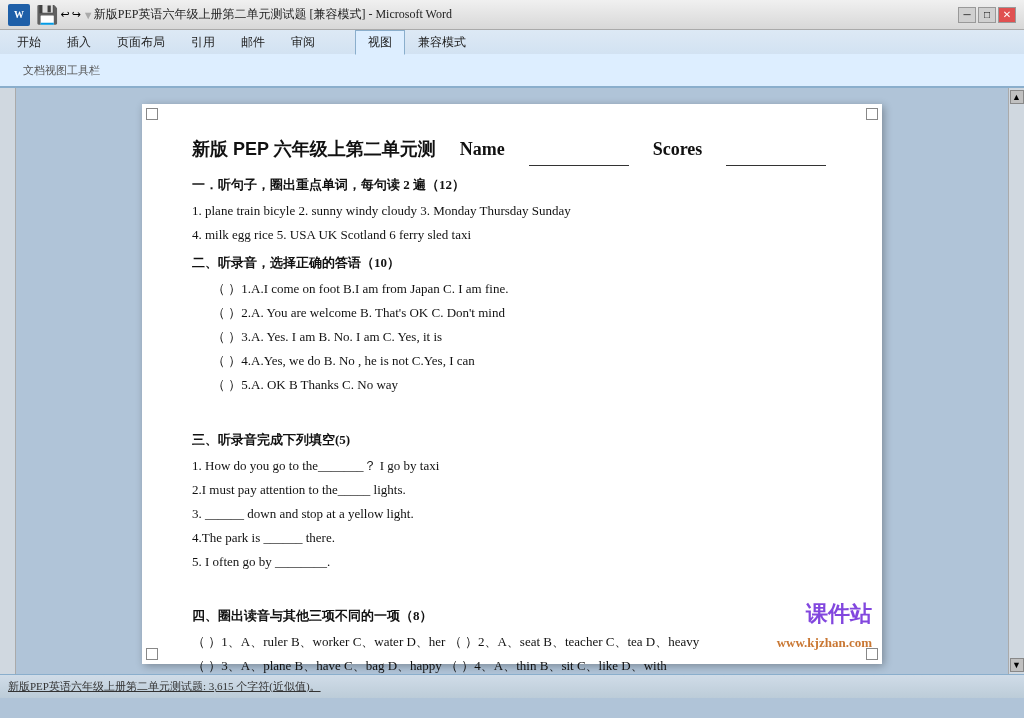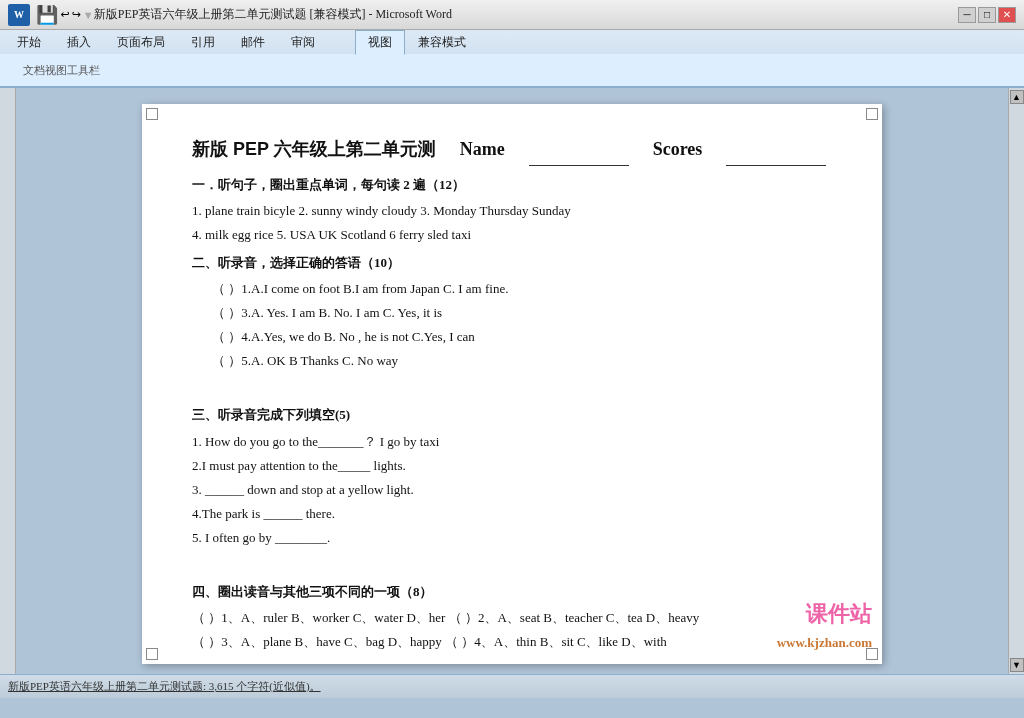--- a/index.html
+++ b/index.html
@@ -110,21 +110,21 @@
     .line { margin: 2px 0; }
     .indent { margin-left: 20px; }
     p { margin: 1px 0; }
     .watermark {
       position: absolute;
       bottom: 10px;
       right: 10px;
       text-align: right;
       opacity: 0.85;
     }
-    .watermark-top { font-size: 22px; font-weight: bold; color: #ec4899; font-family: 'SimHei', sans-serif; }
+    .watermark-top { font-size: 22px; font-weight: bold; color: #6d28d9; font-family: 'SimHei', sans-serif; }
     .watermark-bottom { font-size: 13px; color: #c06010; font-weight: bold; }
 
     
     .status-bar {
       height: 24px;
       background: linear-gradient(to bottom, #d0dce8, #bcccd8);
       border-top: 1px solid #8aaecc;
       display: flex;
       align-items: center;
       padding: 0 8px;
@@ -225,20 +225,21 @@
           <span>Scores</span>
           <span class="underline-field">&nbsp;&nbsp;&nbsp;&nbsp;&nbsp;&nbsp;&nbsp;&nbsp;&nbsp;&nbsp;&nbsp;&nbsp;</span>
         </div>
 
         <p class="section">一．听句子，圈出重点单词，每句读 2 遍（12）</p>
         <p class="line">1.  plane    train    bicyle                2.   sunny    windy   cloudy     3. Monday   Thursday   Sunday</p>
         <p class="line">4.  milk     egg      rice                 5.   USA   UK   Scotland        6 ferry    sled     taxi</p>
 
         <p class="section" style="margin-top:6px;">二、听录音，选择正确的答语（10）</p>
         <p class="line indent">（  ）1.A.I   come on foot       B.I am from Japan       C. I  am  fine.</p>
+        <p class="line indent">（  ）2.A. You are welcome       B. That's OK             C. Don't mind</p>
         <p class="line indent">（  ）3.A. Yes. I am             B. No.   I am            C. Yes, it is</p>
         <p class="line indent">（  ）4.A.Yes, we do             B. No , he is not        C.Yes, I can</p>
         <p class="line indent">（  ）5.A. OK                    B Thanks                 C. No way</p>
 
         <p>&nbsp;</p>
 
         <p class="section">三、听录音完成下列填空(5)</p>
         <p class="line">1. How do you go to the_______？  I go by taxi</p>
         <p class="line">2.I must pay attention to the_____ lights.</p>
         <p class="line">3. ______ down and stop at a yellow light.</p>

